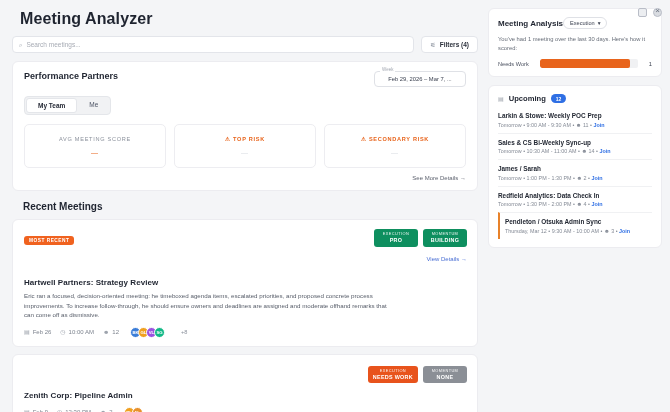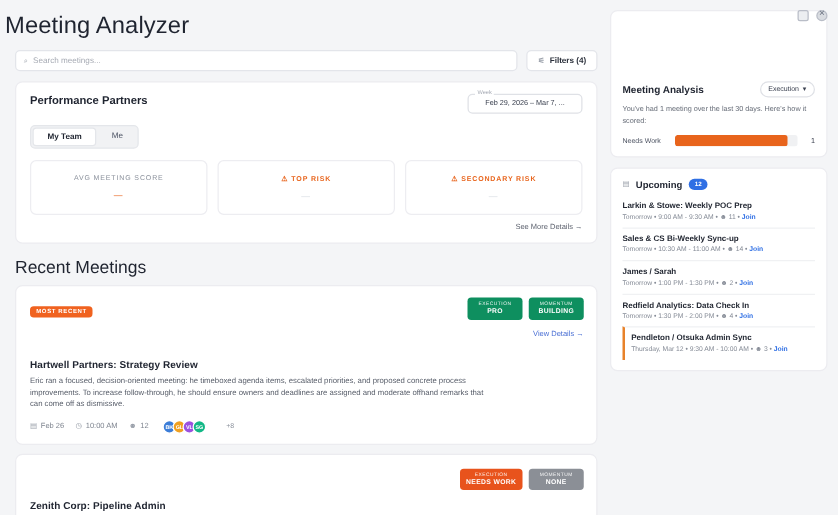--- a/index.html
+++ b/index.html
@@ -21,22 +21,22 @@
   }
   .winctl span.circle { border-radius: 50%; background: #d9dce1; position: relative; }
   .winctl span.circle:after {
     content: "×"; position: absolute; left: 0; right: 0; top: -3px;
     font-size: 8px; line-height: 10px; text-align: center; color: #6b7280;
   }
 
   
   .left { width: 488px; height: 412px; padding: 0 0 0 0; overflow: hidden; }
   .title {
-    font-size: 19px; font-weight: normal; letter-spacing: .1px;
-    padding: 10px 0 0 4px;
+    font-size: 16px; font-weight: bold; letter-spacing: .1px;
+    padding: 10px 0 0 20px;
   }
 
   .searchrow { display: flex; gap: 7px; padding: 8px 10px 0 12px; align-items: center; }
   .searchbox {
     flex: 1; height: 17px; background: #fff; border: 1px solid #e3e5ea; border-radius: 4px;
     display: flex; align-items: center; padding: 0 6px; gap: 4px;
   }
   .searchbox .ph { font-size: 6.5px; color: #a7abb4; }
   .filters {
     height: 17px; background: #fff; border: 1px solid #e3e5ea; border-radius: 4px;
@@ -77,21 +77,21 @@
     flex: 1; border: 1px solid #ededf1; border-radius: 5px; height: 44px;
     display: flex; flex-direction: column; align-items: center; justify-content: center; gap: 7px;
   }
   .stat .k { font-size: 5.6px; letter-spacing: .7px; color: #8b919c; }
   .stat .k.risk { color: #e8641c; font-weight: bold; }
   .stat .v { font-size: 7px; color: #d8dce2; letter-spacing: 1px; }
   .stat .v.orange { color: #e8641c; }
   .seemore { text-align: right; font-size: 6px; color: #5f6470; margin-top: 7px; }
 
   
-  .sechead { font-size: 14px; font-weight: normal; padding: 10px 0 0 12px; }
+  .sechead { font-size: 10px; font-weight: bold; padding: 10px 0 0 12px; margin-left: 11px; }
   .mcard { padding: 8px 10px 8px 11px; margin-top: 7px; }
   .mcard:first-of-type { margin-top: 7px; }
   .badge-recent {
     display: inline-block; background: #f0621f; color: #fff; font-size: 4.8px; font-weight: bold;
     letter-spacing: .5px; padding: 2px 5px; border-radius: 3px; margin-bottom: 5px;
   }
   .mtitle { font-size: 8px; font-weight: bold; letter-spacing: .05px; margin-top: 28px; }
   .mdesc { font-size: 6.2px; color: #565c68; line-height: 1.55; margin-top: 4px; max-width: 368px; }
   .meta { display: flex; align-items: center; gap: 9px; margin-top: 7px; }
   .meta .mi { display: flex; align-items: center; gap: 3px; font-size: 6px; color: #7e848f; }
@@ -109,21 +109,21 @@
     color: #fff; border-radius: 3px; padding: 3px 5px; text-align: center;
     min-width: 44px; line-height: 1.25;
   }
   .tag .t1 { font-size: 3.9px; letter-spacing: .4px; opacity: .92; display: block; }
   .tag .t2 { font-size: 5.4px; font-weight: bold; letter-spacing: .3px; display: block; }
   .viewdet { position: absolute; right: 10px; font-size: 6px; color: #4a6fd4; }
 
   
   .right { width: 182px; height: 412px; padding: 8px 8px 0 0; }
   .rcard { background: #fff; border: 1px solid #ececf0; border-radius: 6px; padding: 8px 9px; }
-  .rhead { display: flex; justify-content: space-between; align-items: center; margin-top: 48px; }
+  .rhead { display: flex; justify-content: flex-start; align-items: center; }
   .rtitle { font-size: 8px; font-weight: bold; }
   .rdrop {
     border: 1px solid #dfe1e6; border-radius: 9px; font-size: 5.6px; color: #3b4150;
     padding: 2px 6px; display: flex; align-items: center; gap: 3px;
   }
   .rdesc { font-size: 5.8px; color: #676d78; line-height: 1.5; margin-top: 6px; }
   .barrow { display: flex; align-items: center; gap: 6px; margin-top: 7px; }
   .barlabel { font-size: 5.6px; color: #4b5160; width: 36px; }
   .bartrack { flex: 1; height: 9px; background: #f0f1f3; border-radius: 2px; overflow: hidden; }
   .barfill { height: 100%; background: #e8641c; border-radius: 2px; }

